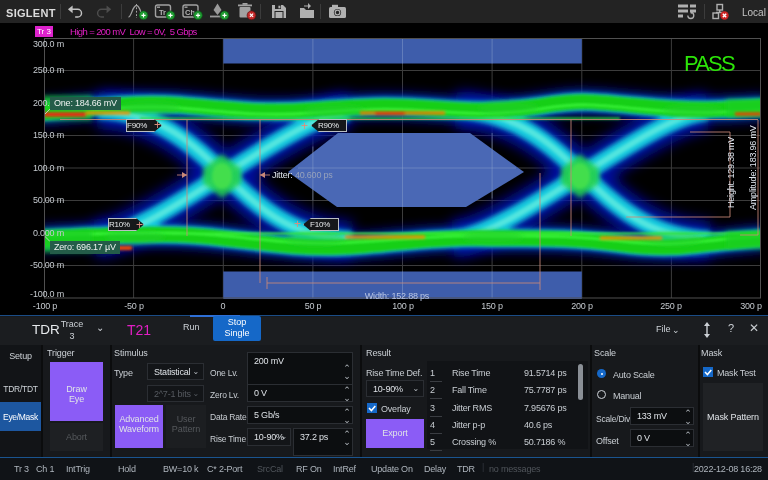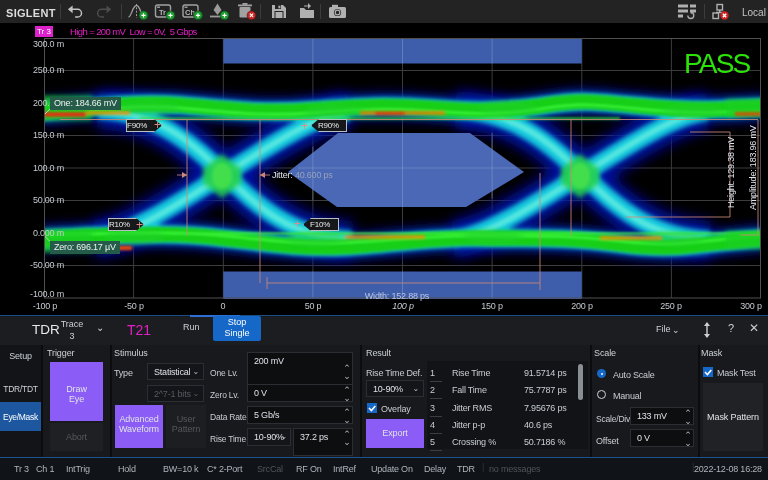--- a/index.html
+++ b/index.html
@@ -277,27 +277,27 @@
 <div class="ylab" style="top:130px;">150.0 m</div>
 <div class="ylab" style="top:163px;">100.0 m</div>
 <div class="ylab" style="top:195px;">50.00 m</div>
 <div class="ylab" style="top:228px;">0.000 m</div>
 <div class="ylab" style="top:260px;">-50.00 m</div>
 <div class="ylab" style="top:289px;">-100.0 m</div>
 <div class="xlab" style="left:25px;top:301px;">-100 p</div>
 <div class="xlab" style="left:114px;top:301px;">-50 p</div>
 <div class="xlab" style="left:203px;top:301px;">0</div>
 <div class="xlab" style="left:293px;top:301px;">50 p</div>
-<div class="xlab" style="left:383px;top:301px;font-style:italic;">100 p</div>
+<div class="xlab" style="left:383px;top:301px;">100 p</div>
 <div class="xlab" style="left:472px;top:301px;">150 p</div>
 <div class="xlab" style="left:562px;top:301px;">200 p</div>
 <div class="xlab" style="left:651px;top:301px;">250 p</div>
 <div class="xlab" style="left:731px;top:301px;">300 p</div>
 
-<div class="ab" style="left:684px;top:47px;color:#2ce508;font-size:28px;line-height:34px;letter-spacing:-1.8px;">PASS</div>
+<div class="ab" style="left:684px;top:47px;color:#2ce508;font-size:22px;line-height:34px;letter-spacing:-1.8px;">PASS</div>
 <div class="ab" style="left:50px;top:97px;background:#245c49;color:#eef2f0;font-size:9px;line-height:13px;padding:0 4px;letter-spacing:-0.2px;">One: 184.66 mV</div>
 <div class="ab" style="left:50px;top:241px;background:#245c49;color:#eef2f0;font-size:9px;line-height:13px;padding:0 4px;letter-spacing:-0.2px;">Zero: 696.17 µV</div>
 <div class="tag" style="left:126px;top:119px;width:28px;clip-path:polygon(0 0,78% 0,100% 50%,78% 100%,0 100%);padding-right:6px;">F90%</div>
 <div class="plus" style="left:154px;top:121px;">+</div>
 <div class="tag" style="left:311px;top:119px;width:28px;clip-path:polygon(22% 0,100% 0,100% 100%,22% 100%,0 50%);padding-left:6px;">R90%</div>
 <div class="plus" style="left:301px;top:122px;">+</div>
 <div class="tag" style="left:108px;top:218px;width:28px;clip-path:polygon(0 0,78% 0,100% 50%,78% 100%,0 100%);padding-right:6px;">R10%</div>
 <div class="plus" style="left:136px;top:221px;">+</div>
 <div class="tag" style="left:303px;top:218px;width:28px;clip-path:polygon(22% 0,100% 0,100% 100%,22% 100%,0 50%);padding-left:6px;">F10%</div>
 <div class="plus" style="left:294px;top:220px;">+</div>

